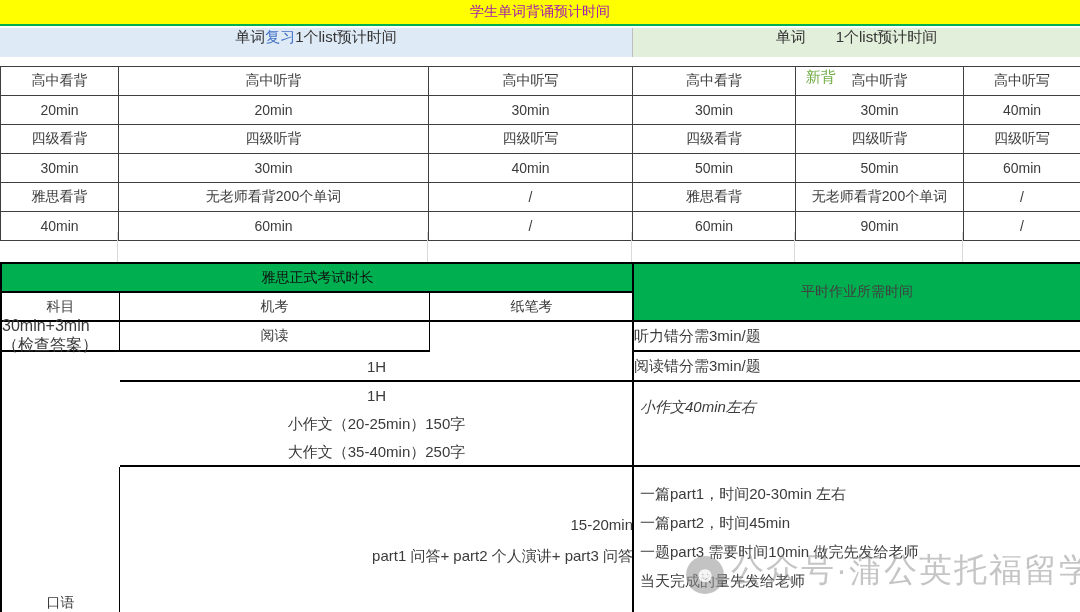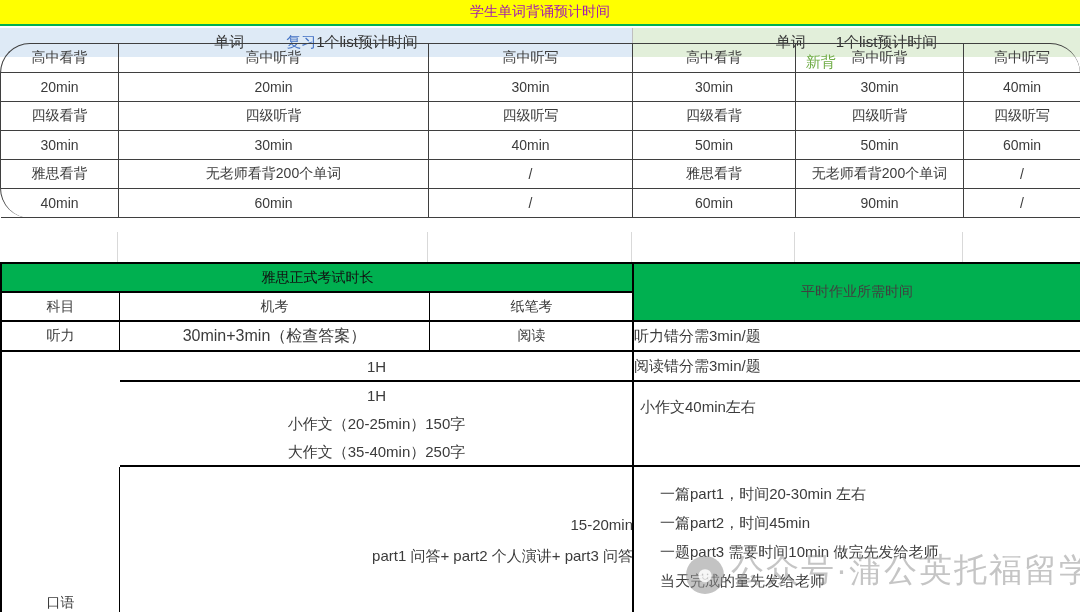--- a/index.html
+++ b/index.html
@@ -12,32 +12,32 @@
   body{font-family:"Liberation Sans","DejaVu Sans",sans-serif;color:#3b3b3b;}
   #stage{position:relative;width:1080px;height:612px;background:#fff;overflow:hidden;}
 
   
   .title-bar{position:absolute;left:0;top:0;width:1080px;height:26px;
     background:var(--title-bg);border-bottom:2px solid var(--green);
     display:flex;align-items:center;justify-content:center;
     font-size:14px;color:#a21caf;}
 
   
-  .sec-head{position:absolute;top:28px;height:29px;display:flex;align-items:center;
+  .sec-head{position:absolute;top:28px;height:29px;display:flex;align-items:flex-start;
     justify-content:center;font-size:15px;color:#333;}
   .sec-head.review{left:0;width:632px;background:var(--review-bg);}
   .sec-head.newbg{left:632px;width:448px;background:var(--new-bg);border-left:1px solid #bfbfbf;}
-  .hl-blue{color:var(--highlight-blue);padding-left:42px;}
+  .hl-blue{color:var(--highlight-blue);}
   .hl-green{color:var(--highlight-green);margin-top:40px;}
 
   
-  .upper{position:absolute;left:0;top:43px;width:1080px;height:175px;
+  .upper{position:absolute;left:0;top:66px;width:1080px;height:175px;
     display:grid;grid-template-columns:118px 310px 204px 163px 168px 117px;
     grid-template-rows:repeat(6,1fr);
-    border-top:1px solid var(--b-thin);border-left:1px solid var(--b-thin);border-radius:30px;}
+    border-top:1px solid var(--b-thin);border-left:1px solid var(--b-thin);}
   .u-cell{border-right:1px solid var(--b-thin);border-bottom:1px solid var(--b-thin);
     display:flex;align-items:center;justify-content:center;font-size:14px;}
 
   
   .gridline{position:absolute;top:232px;height:30px;width:1px;background:#d9d9d9;}
 
   
   .lower-left{position:absolute;left:0;top:262px;width:632px;height:350px;
     display:grid;grid-template-columns:118px 310px 204px;
     grid-template-rows:31px 29px 30px 30px 85px 145px;
@@ -56,23 +56,23 @@
 
   
   .lower-right{position:absolute;left:632px;top:262px;width:448px;height:350px;
     display:grid;grid-template-columns:1fr;
     grid-template-rows:60px 30px 30px 85px 145px;
     border-left:2px solid var(--b-thick);}
   .r-cell{border-bottom:2px solid var(--b-thick);font-size:15px;}
   .hw-header{background:var(--green);color:#404040;display:flex;align-items:center;
     justify-content:center;border-top:2px solid var(--b-thick);font-size:14px;}
   .r-note{display:flex;align-items:center;}
-  .r-block{padding:10px 0 0 6px;}
+  .r-block{padding:10px 0 0 6px;font-style:italic;}
   .r-block div{line-height:30px;}
-  .r-speak{padding:12px 0 0 6px;border-bottom:none;margin-left:20px;}
+  .r-speak{padding:12px 0 0 6px;border-bottom:none;}
   .r-speak div{line-height:29px;}
 
   
   .wm-circle{position:absolute;left:686px;top:556px;width:38px;height:38px;border-radius:50%;
     background:rgba(145,145,145,.55);color:rgba(255,255,255,.85);
     display:flex;align-items:center;justify-content:center;font-size:22px;z-index:5;}
   .wm-text{position:absolute;left:731px;top:548px;font-size:33px;letter-spacing:2px;
     color:rgba(140,140,140,.5);white-space:nowrap;z-index:5;}
 </style>
 </head>
@@ -145,21 +145,20 @@
   <div class="gridline" style="left:794px"></div>
   <div class="gridline" style="left:962px"></div>
 
   <div class="lower-left">
     <div class="l-cell exam-header">雅思正式考试时长</div>
 
     <div class="l-cell">科目</div>
     <div class="l-cell">机考</div>
     <div class="l-cell">纸笔考</div>
 
-    <div class="l-cell">听力</div>
     <div class="l-cell big">30min+3min（检查答案）</div>
 
     <div class="l-cell">阅读</div>
     <div class="l-cell span2 med">1H</div>
 
     <div class="l-cell span2 multiline">
       <div>1H</div>
       <div>小作文（20-25min）150字</div>
       <div>大作文（35-40min）250字</div>
     </div>

